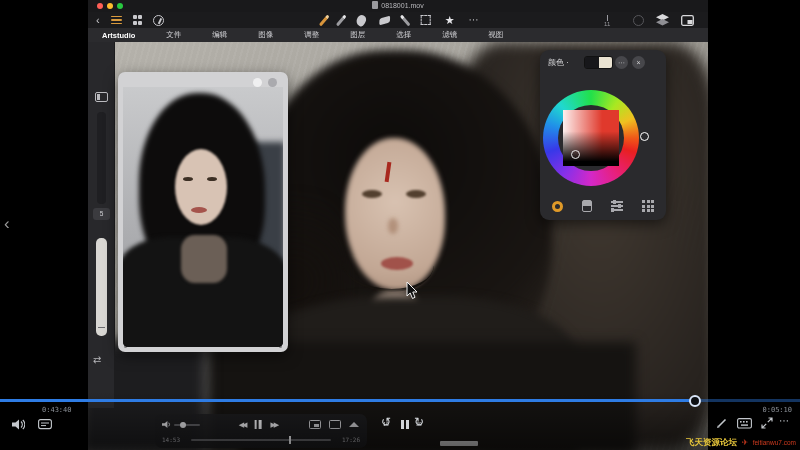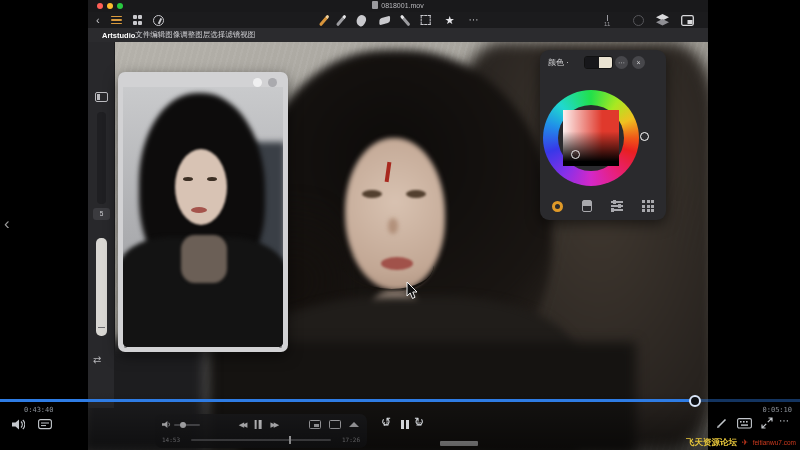--- a/index.html
+++ b/index.html
@@ -34,21 +34,21 @@
   .tool-blob { width:9px; height:11px; background:#c9c9cd; border-radius:50% 50% 40% 60%; transform:rotate(30deg); }
   .tool-eraser { width:10px; height:7px; background:#c9c9cd; border-radius:2px; transform:skewX(-20deg) rotate(-18deg); }
   .tool-marquee { width:10px; height:10px; border:1px dashed #c9c9cd; }
   .star { color:#e4e4e8; font-size:11px; line-height:11px; }
   .dots { color:#b9b9bd; font-size:10px; line-height:8px; letter-spacing:1px; }
   .mini-slider { position:relative; width:26px; height:10px; }
   .mini-slider .tick { position:absolute; left:12px; top:0; width:1px; height:6px; background:#9a9aa0; }
   .mini-slider .val { position:absolute; left:9px; top:6px; font-size:6px; color:#98989e; }
   .swatch-circ { width:11px; height:11px; border-radius:50%; background:#1b1b1d; border:1px solid #56565a; }
 
-  .rowC { position:absolute; left:0; top:28px; width:100%; height:14px; background:#2b2b2e; display:flex; align-items:center; gap:0; padding-left:14px; }
+  .rowC { position:absolute; left:0; top:28px; width:100%; height:14px; background:#2b2b2e; display:flex; align-items:center; gap:31px; padding-left:14px; }
   .menu-item { font-size:7.5px; color:#d4d4d8; white-space:nowrap; }
   .menu-item.app { color:#fff; font-weight:bold; }
 
   .canvas-area { position:absolute; left:0; top:42px; width:100%; height:408px;
     background:linear-gradient(150deg,#b6b3ac,#a5a29b 35%,#908d86 60%,#6e6c66 100%); overflow:hidden; }
   .tex { position:absolute; inset:0; background:repeating-linear-gradient(105deg, rgba(255,255,255,.05) 0 2px, rgba(0,0,0,0) 2px 6px); }
   .p { position:absolute; }
   .p-rightdark { left:368px; top:0; width:260px; height:408px; border-radius:18%;
     background:radial-gradient(ellipse at 55% 38%, #3c342c, #241f1b 68%, #1b1714); filter:blur(7px); opacity:.95; }
   .p-hair1 { left:168px; top:8px; width:296px; height:338px; border-radius:44% 50% 42% 46%;
@@ -156,21 +156,21 @@
   .qt-handle { position:absolute; left:70%; top:-3px; width:2px; height:8px; background:#ececef; }
 
   
   .shade { position:absolute; left:0; top:392px; width:800px; height:58px;
     background:linear-gradient(rgba(0,0,0,0), rgba(0,0,0,.5)); pointer-events:none; }
   .progress { position:absolute; left:0; top:399px; width:800px; height:3px; background:rgba(46,124,228,.42); }
   .progress-fill { position:absolute; left:0; top:0; height:3px; background:#2e7ce4; width:695px; }
   .progress-handle { position:absolute; left:689px; top:394.5px; width:12px; height:12px; border-radius:50%;
     background:#0d0f13; border:2px solid #d9e5f8; }
   .ptime { position:absolute; font-size:7px; color:#8b9097; font-family:"DejaVu Sans Mono", monospace; }
-  .ptime.el { left:4px; top:406px;padding-left:20px; } .ptime.rem { right:8px; top:406px;text-align:center; }
+  .ptime.el { left:22px; top:406px;padding-left:20px; } .ptime.rem { right:8px; top:406px;text-align:center; }
   .ctl { position:absolute; color:#c3c7cc; }
   .ctl svg { display:block; }
   .skipwrap { position:absolute; top:417px; color:#d2d5d9; text-align:center; }
   .skip-glyph { font-size:12px; line-height:11px; display:block; }
   .skip-num { font-size:5px; display:block; margin-top:-7px; }
   .opause { position:absolute; left:401px; top:420px; display:flex; gap:2.5px; }
   .opause i { width:2.5px; height:9px; background:#d2d5d9; }
   .odots { position:absolute; left:779px; top:415px; color:#c3c7cc; font-size:10px; letter-spacing:1px; }
   .watermark { position:absolute; right:4px; top:431px; white-space:nowrap; }
   .wm-forum { color:#e6c53a; font-size:8.5px; font-weight:bold; }

